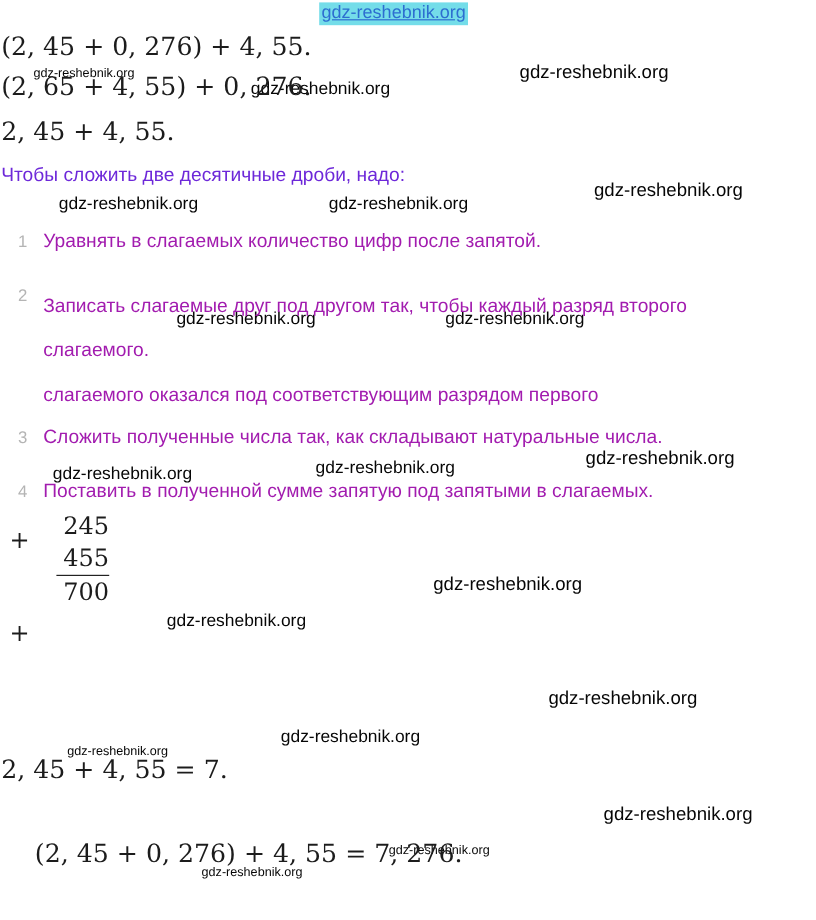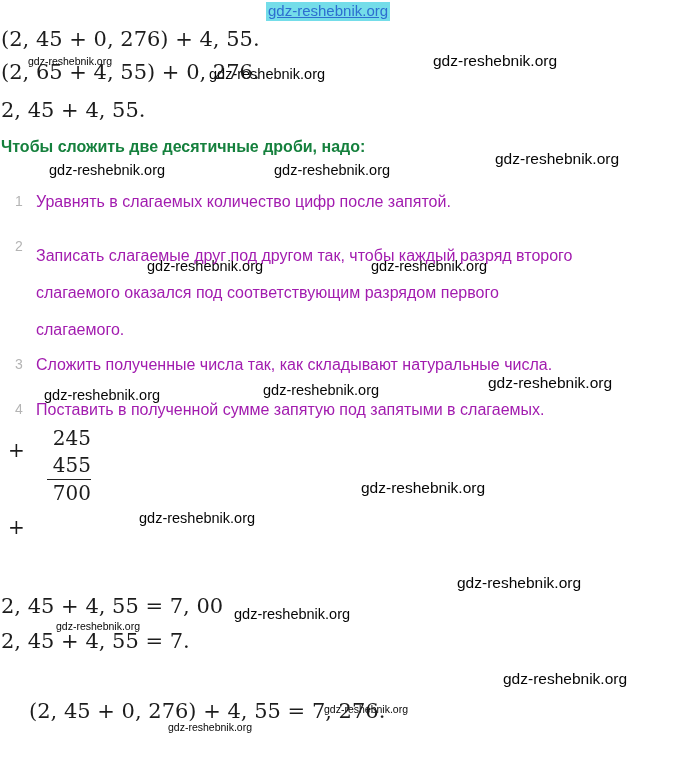--- a/index.html
+++ b/index.html
@@ -1,21 +1,21 @@
 <!DOCTYPE html>
 <html><head>
 <meta charset="utf-8">
 <style>
   html,body{margin:0;padding:0;}
   body{width:680px;height:767px;background:#ffffff;font-family:"Liberation Sans","DejaVu Sans",sans-serif;}
   .page{position:relative;width:680px;height:736px;overflow:hidden;background:#ffffff;}
 
   .math{position:absolute;left:1px;font-family:"DejaVu Serif","Liberation Serif",serif;font-size:21px;color:#1c1c1c;white-space:nowrap;}
 
-  .intro{position:absolute;left:1px;font-size:16px;color:#15803d;font-weight:bold;}
+  .intro{position:absolute;left:1px;font-size:16px;color:#6d28d9;}
 
   .step{position:absolute;left:0;width:680px;}
   .step .num{position:absolute;left:15px;top:1px;color:#b4b4b4;font-size:14px;}
   .step .txt{display:block;margin-left:36px;font-size:16px;color:#a21caf;line-height:20px;}
   .step .txt.ml{line-height:37px;}
 
   .add{position:absolute;left:8px;display:flex;}
   .add .plus{font-family:"DejaVu Serif","Liberation Serif",serif;font-size:20px;color:#1c1c1c;margin-top:13px;}
   .add .nums{margin-left:28px;}
   .add .nums .row{font-family:"DejaVu Serif","Liberation Serif",serif;font-size:20px;line-height:27px;color:#1c1c1c;}
@@ -63,22 +63,22 @@
   <div class="intro" style="top:138px;">Чтобы сложить две десятичные дроби, надо:</div>
 
   <div class="step" style="top:192px;">
     <span class="num">1</span>
     <span class="txt">Уравнять в слагаемых количество цифр после запятой.</span>
   </div>
 
   <div class="step" style="top:237px;">
     <span class="num">2</span>
     <span class="txt ml">Записать слагаемые друг под другом так, чтобы каждый разряд второго</span>
+    <span class="txt ml">слагаемого.</span>
     <span class="txt ml">слагаемого оказался под соответствующим разрядом первого</span>
-    <span class="txt ml">слагаемого.</span>
   </div>
 
   <div class="step" style="top:355px;">
     <span class="num">3</span>
     <span class="txt">Сложить полученные числа так, как складывают натуральные числа.</span>
   </div>
 
   <div class="step" style="top:400px;">
     <span class="num">4</span>
     <span class="txt">Поставить в полученной сумме запятую под запятыми в слагаемых.</span>
@@ -90,21 +90,20 @@
       <div class="row">245</div>
       <div class="row">455</div>
       <div class="row sum">700</div>
     </div>
   </div>
 
   <div class="add" style="top:502px;">
     <span class="plus">+</span>
   </div>
 
-  <div class="math" style="top:594px;">2, 45 + 4, 55 = 7, 00</div>
   <div class="math" style="top:629px;text-align:center;">2, 45 + 4, 55 = 7.</div>
   <div class="math" style="top:699px;padding-left:28px;">(2, 45 + 0, 276) + 4, 55 = 7, 276.</div>
 
   <div class="answer-bar">
     <div class="val">7, 276.</div>
   </div>
 
 </div>
 
 </body></html>

